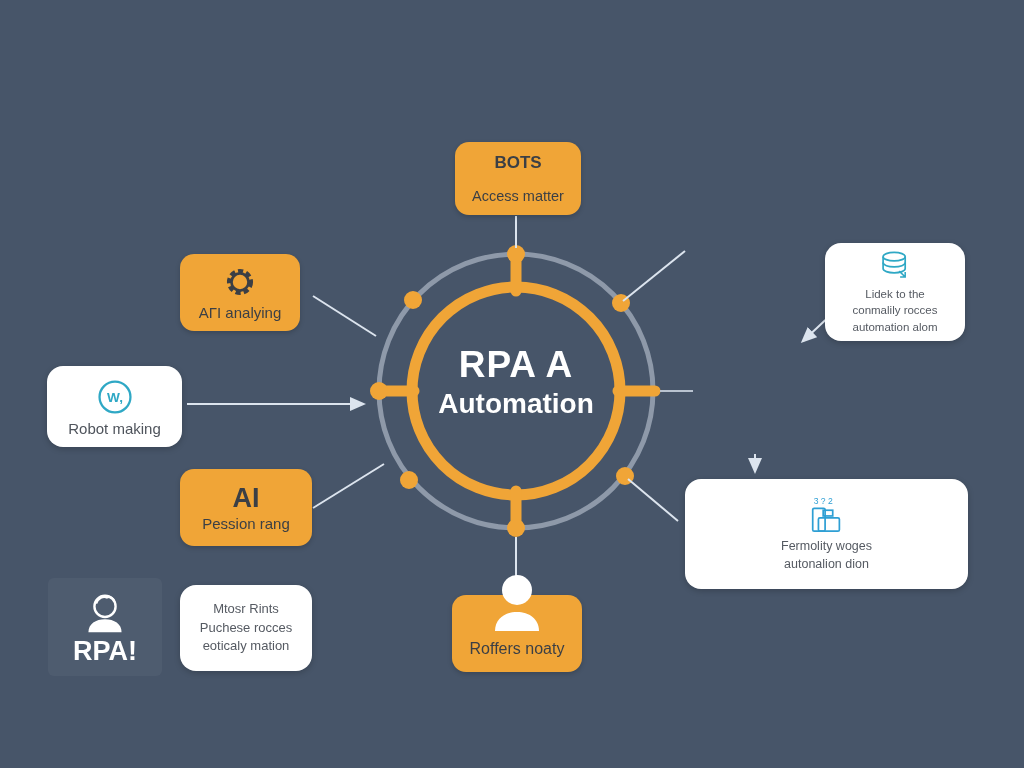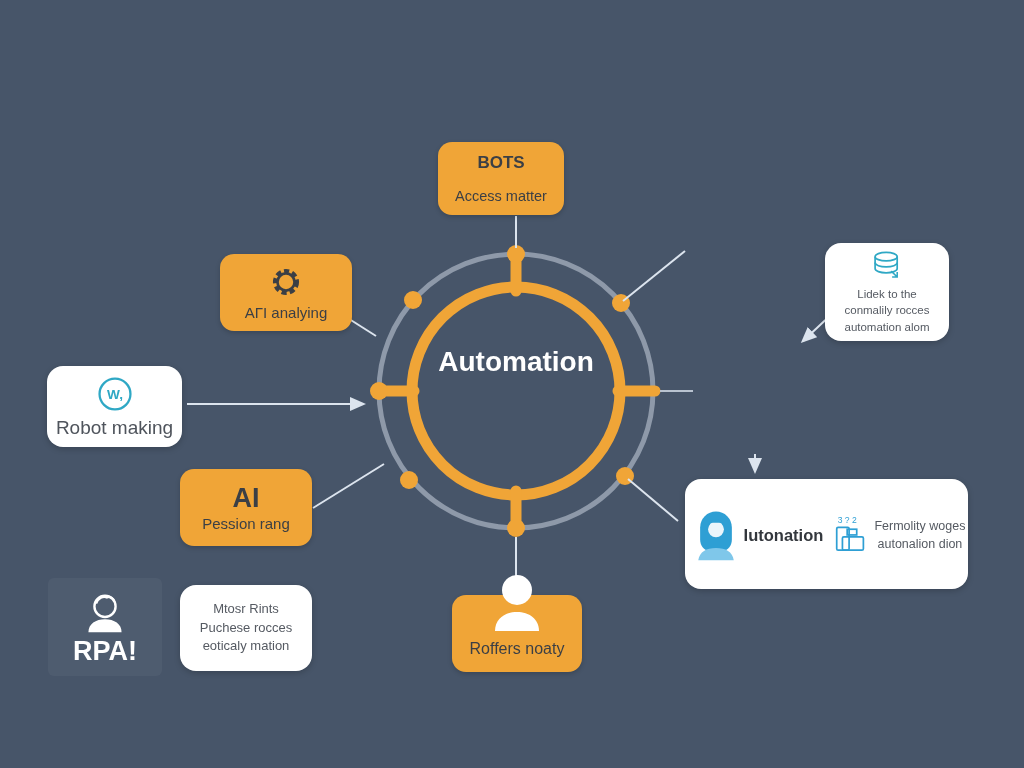--- a/index.html
+++ b/index.html
@@ -13,21 +13,21 @@
   .center-label{position:absolute;z-index:2;color:#fff;text-align:center;}
   .center-label .l1{font-size:37px;font-weight:bold;letter-spacing:1px;}
   .center-label .l2{font-size:28px;font-weight:600;margin-top:2px;text-align:center;}
   .small-lines{font-size:13px;line-height:1.45;color:#555a62;}
   .tiny-lines{font-size:11.5px;line-height:1.4;color:#555a62;}
   .icon-wrap{display:flex;align-items:center;justify-content:center;}
   .human-circle{background:#F0A537;border-radius:50%;box-shadow:0 2px 6px rgba(0,0,0,.2);}
   .rpa-panel{background:rgba(255,255,255,0.045);border-radius:6px;}
   .roffers-icon{position:absolute;top:-22px;left:50%;transform:translateX(-50%);}
   .iuto-row{display:flex;flex-direction:row;align-items:center;justify-content:space-around;width:100%;height:100%;}
-  .iuto-col{display:flex;flex-direction:row;align-items:center;justify-content:center;}
+  .iuto-col{display:flex;flex-direction:column;align-items:center;justify-content:center;}
 </style>
 </head>
 <body>
 
 <div id="stage">
 
   <svg id="lines" width="1024" height="768">
     <defs>
       <marker id="ah" markerWidth="9" markerHeight="8" refX="6.5" refY="3.5" orient="auto">
         <path d="M0 0L8 3.5L0 7z" fill="#dce4ee"></path>
@@ -63,46 +63,47 @@
       <line x1="516" y1="537" x2="516" y2="588"></line>
       <line x1="623" y1="301" x2="685" y2="251"></line>
       <line x1="628" y1="479" x2="678" y2="521"></line>
       <line x1="660" y1="391" x2="693" y2="391" stroke="#b9c3d0"></line>
       <line x1="834" y1="312" x2="803" y2="341" marker-end="url(#ah)"></line>
       <line x1="755" y1="454" x2="755" y2="471" marker-end="url(#ah)"></line>
     </g>
   </svg>
 
   <div class="center-label" style="left:406px;top:344px;width:220px;">
+    <div class="l1">RPA A</div>
     <div class="l2">Automation</div>
   </div>
 
-  <div class="node box-orange" style="left:438px;top:142px;width:126px;height:73px;gap:12px;">
+  <div class="node box-orange" style="left:455px;top:142px;width:126px;height:73px;gap:12px;">
     <div class="t-bold" style="font-size:17px;">BOTS</div>
     <div style="font-size:14.5px;margin-top:3px;">Access matter</div>
   </div>
 
-  <div class="node box-orange" style="left:180px;top:254px;width:132px;height:77px;margin-left:40px;">
+  <div class="node box-orange" style="left:180px;top:254px;width:120px;height:77px;">
     <span class="icon-wrap">
       <svg width="36" height="36" viewBox="0 0 40 40">
         <circle cx="20" cy="20" r="12" fill="none" stroke="#3b3f45" stroke-width="5" stroke-dasharray="5.6 3.4"></circle>
         <circle cx="20" cy="20" r="9.5" fill="none" stroke="#3b3f45" stroke-width="3"></circle>
       </svg>
     </span>
     <div style="font-size:15px;margin-top:4px;">AΓI analying</div>
   </div>
 
   <div class="node box-white" style="left:47px;top:366px;width:135px;height:81px;">
     <span class="icon-wrap">
       <svg width="40" height="40" viewBox="0 0 44 44">
         <circle cx="22" cy="22" r="17" fill="none" stroke="#2FA8C5" stroke-width="2.5"></circle>
         <text x="22" y="28" text-anchor="middle" font-size="15" font-weight="bold" fill="#2FA8C5">W,</text>
       </svg>
     </span>
-    <div style="font-size:19px;margin-top:3px;">Robot making</div>
+    <div style="font-size:15px;margin-top:3px;">Robot making</div>
   </div>
 
   <div class="node box-white small-lines" style="left:180px;top:585px;width:132px;height:86px;">
     <div>Mtosr Rints</div>
     <div>Puchese rocces</div>
     <div>eoticaly mation</div>
   </div>
 
   <div class="node box-orange" style="left:180px;top:469px;width:132px;height:77px;">
     <div class="t-bold" style="font-size:27px;">AI</div>
@@ -124,49 +125,38 @@
     <span class="roffers-icon">
       <svg width="64" height="64" viewBox="0 0 64 64">
         <circle cx="32" cy="17" r="15" fill="#ffffff"></circle>
         <path d="M10 58c0-12 10-19 22-19s22 7 22 19z" fill="#ffffff"></path>
       </svg>
     </span>
     <div style="font-size:16px;">Roffers noaty</div>
   </div>
 
 
-  <div class="node box-white" style="left:825px;top:243px;width:124px;height:98px;">
+  <div class="node box-white" style="left:825px;top:243px;width:140px;height:98px;">
     <span class="icon-wrap">
       <svg width="38" height="34" viewBox="0 0 44 40" fill="none" stroke="#2FA8C5" stroke-width="2">
         <ellipse cx="21" cy="9" rx="13" ry="5"></ellipse>
         <path d="M8 9v14c0 3 6 5 13 5s13-2 13-5V9"></path>
         <path d="M8 16c0 3 6 5 13 5s13-2 13-5"></path>
         <path d="M27 26l7 7M34 27v6h-6" stroke-width="1.8"></path>
       </svg>
     </span>
     <div class="tiny-lines" style="margin-top:3px;">
       <div>Lidek to the</div>
       <div>conmalily rocces</div>
       <div>automation alom</div>
     </div>
   </div>
 
   <div class="node box-white" style="left:685px;top:479px;width:283px;height:110px;">
     <div class="iuto-row">
-      <div class="iuto-col">
-        <span class="icon-wrap">
-          <svg width="56" height="56" viewBox="0 0 60 60">
-            <path d="M13 23a17 17 0 0 1 34 0v13c0 7-4.5 11-8 12H21c-3.5-1-8-5-8-12z" fill="#2E9FD4"></path>
-            <circle cx="30" cy="25" r="8.5" fill="#eaf5fb"></circle>
-            <path d="M21.5 23a8.5 8.5 0 0 1 17 0l-2.5-5h-12z" fill="#2E9FD4"></path>
-            <path d="M11 58c1.5-9 8.5-13 19-13s17.5 4 19 13z" fill="#7fc7ea"></path>
-          </svg>
-        </span>
-        <div class="t-bold" style="font-size:16.5px;color:#33373d;margin-top:3px;font-weight:600;">Iutonation</div>
-      </div>
       <div class="iuto-col">
         <span class="icon-wrap">
           <svg width="46" height="40" viewBox="0 0 48 42" fill="none" stroke="#2E9FD4" stroke-width="1.8">
             <text x="10" y="9" font-size="9" fill="#2E9FD4" stroke="none">3 ? 2</text>
             <rect x="9" y="14" width="13" height="24" rx="1.5"></rect>
             <rect x="15" y="24" width="22" height="14" rx="1.5"></rect>
             <rect x="20" y="16" width="10" height="6"></rect>
           </svg>
         </span>
         <div style="font-size:12.5px;line-height:1.45;color:#555a62;margin-top:2px;">

